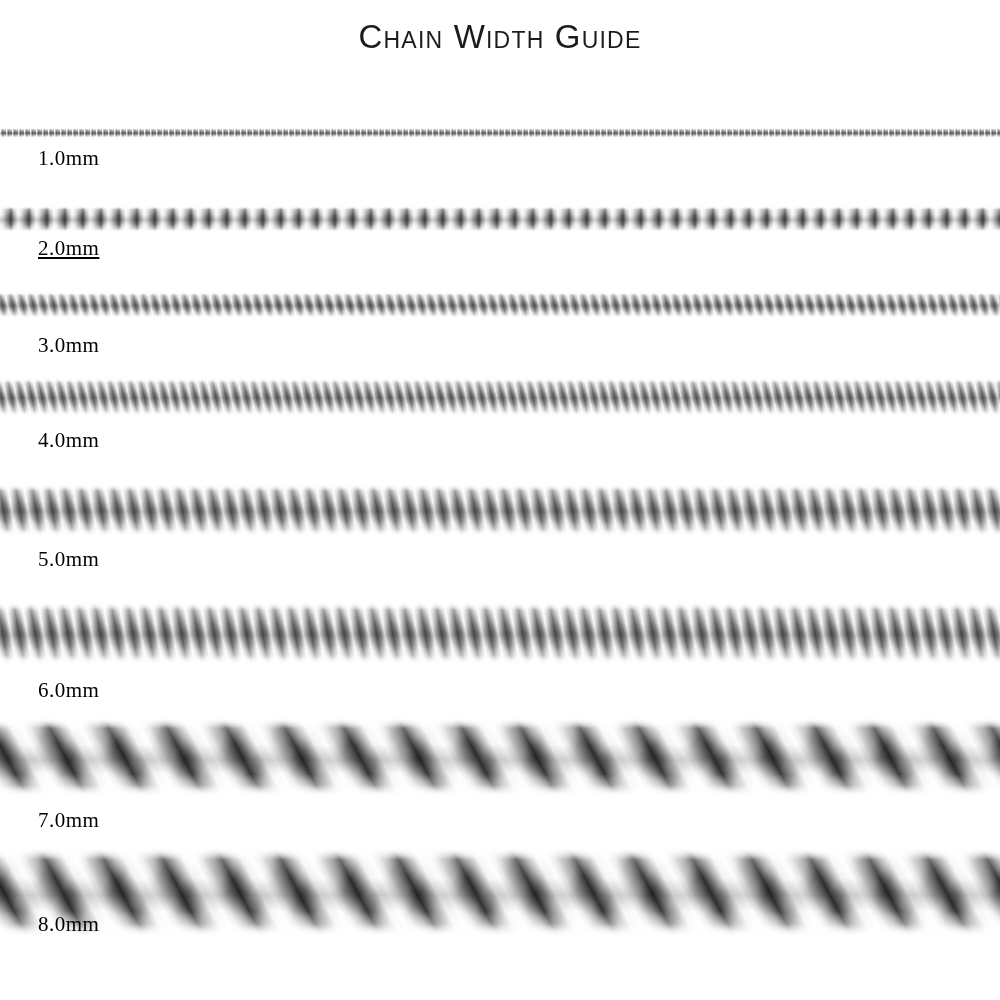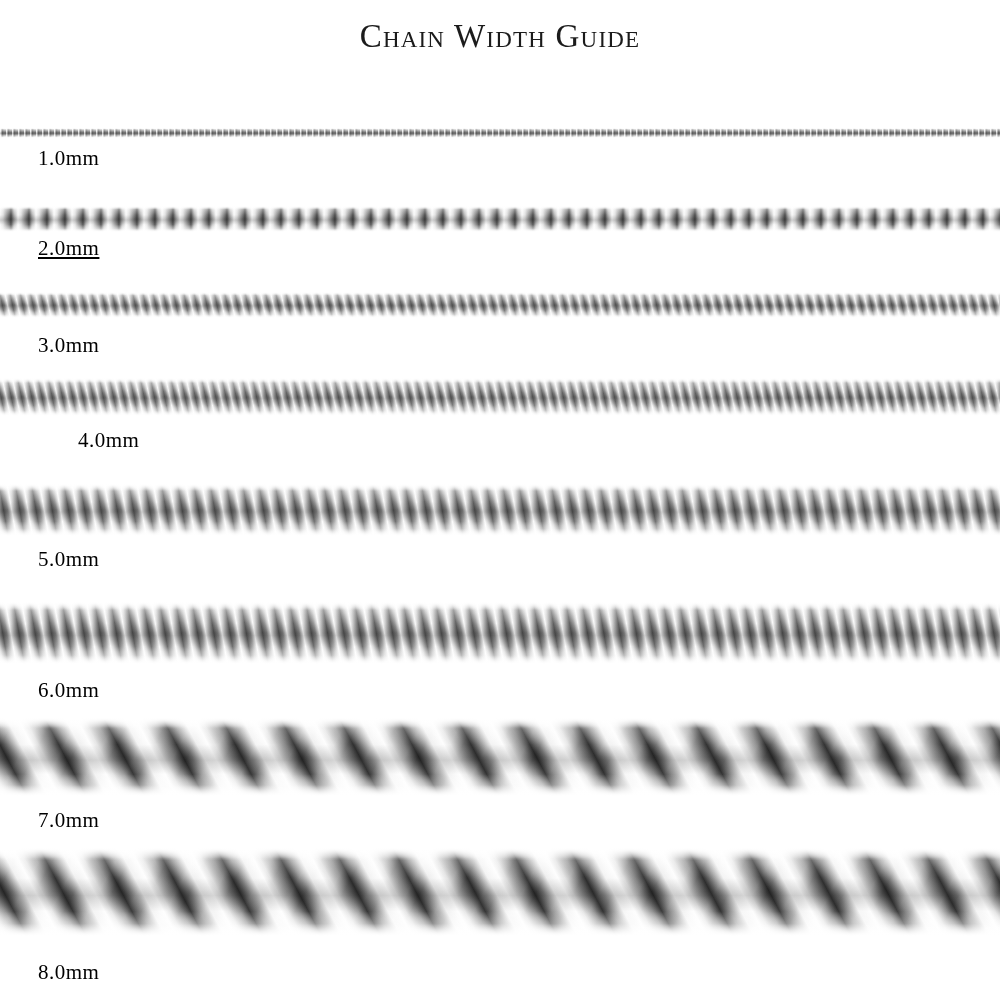--- a/index.html
+++ b/index.html
@@ -14,21 +14,21 @@
     font-family: "Liberation Serif", serif;
     overflow: hidden;
   }
 
   #page-title {
     position: absolute;
     top: 18px;
     left: 0;
     width: 1000px;
     text-align: center;
-    font-family: Liberation Serif, serif;
+    font-family: Liberation Sans, sans-serif;
     font-size: 33px;
     letter-spacing: 1.2px;
     color: #1b1b1b;
     font-variant: small-caps;
     white-space: nowrap;
   }
 
   .chain-row {
     position: absolute;
     left: 0;
@@ -197,21 +197,21 @@
   <div class="chain-label" style="top:333px;text-align:center;">3.0mm</div>
 </div>
 
 <div class="chain-row">
   <div class="chain-strip" style="top:378px;height:38px;">
     <div class="metal"></div>
     <div class="links-snake"></div>
     <div class="sheen"></div>
     <div class="edge-fade"></div>
   </div>
-  <div class="chain-label" style="top:428px;margin-left:40px;">4.0mm</div>
+  <div class="chain-label" style="top:428px;">4.0mm</div>
 </div>
 
 <div class="chain-row">
   <div class="chain-strip" style="top:484px;height:52px;">
     <div class="metal"></div>
     <div class="links-snake-wide"></div>
     <div class="sheen"></div>
     <div class="edge-fade"></div>
   </div>
   <div class="chain-label" style="top:547px;">5.0mm</div>
@@ -237,14 +237,14 @@
   <div class="chain-label" style="top:808px;">7.0mm</div>
 </div>
 
 <div class="chain-row">
   <div class="chain-strip" style="top:848px;height:88px;">
     <div class="metal"></div>
     <div class="links-rope"></div>
     <div class="sheen"></div>
     <div class="edge-fade"></div>
   </div>
-  <div class="chain-label" style="top:912px;margin-top:48px;">8.0mm</div>
+  <div class="chain-label" style="top:912px;">8.0mm</div>
 </div>
 
 </body></html>

